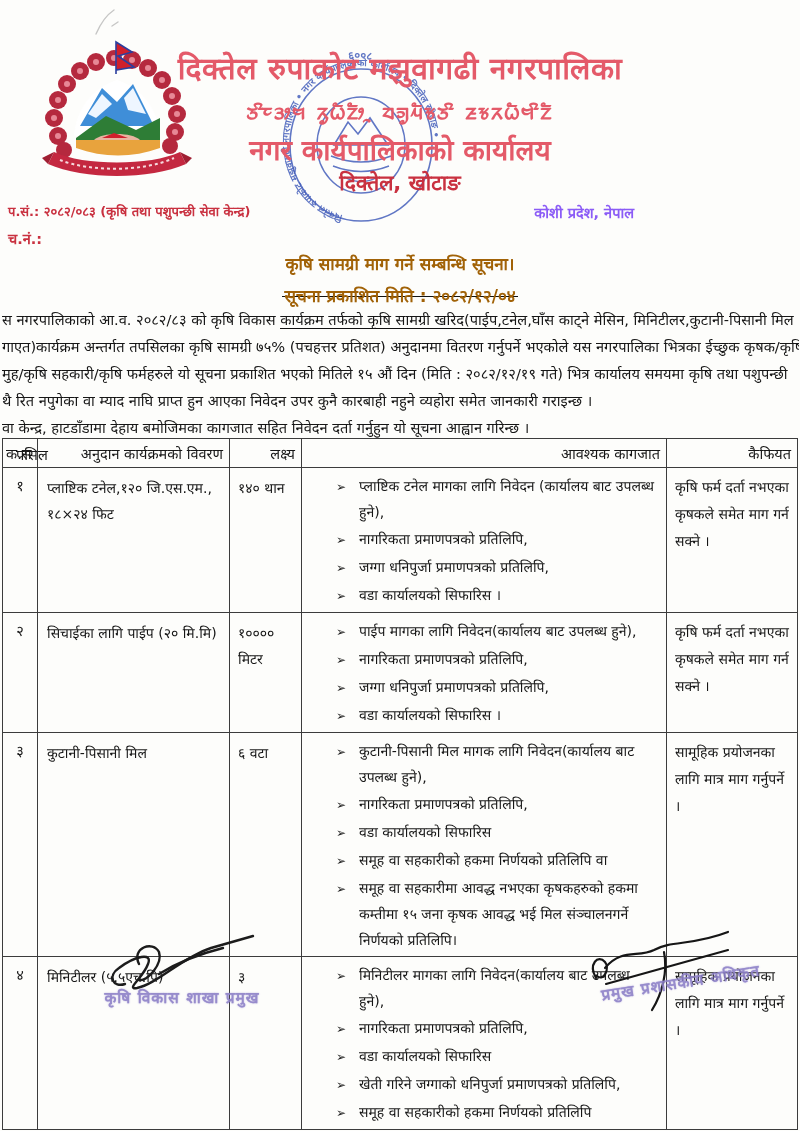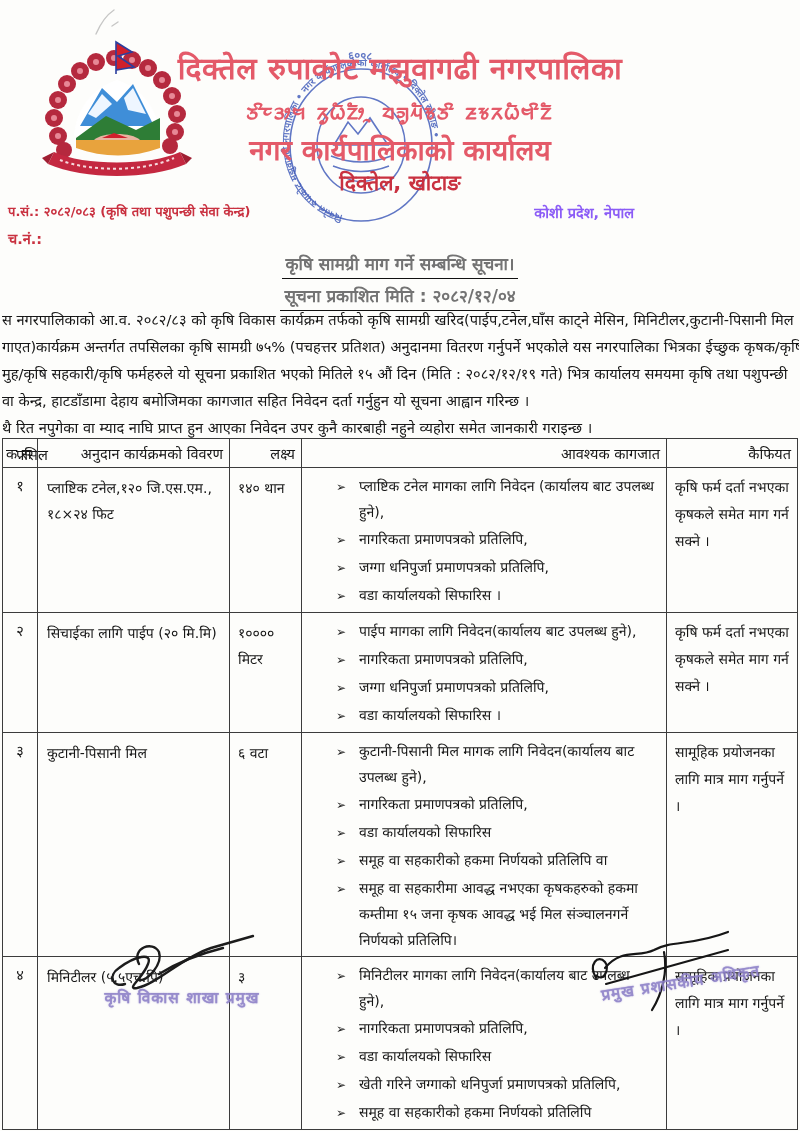--- a/index.html
+++ b/index.html
@@ -22,22 +22,22 @@
   .office-name { font-size:28px; font-weight:bold; color:#e45a69; line-height:42px; }
   .place       { font-size:21px; font-weight:bold; color:#c93140; line-height:22px; }
 
   .ref-row { position:absolute; top:202px; left:8px; right:8px; display:flex; justify-content:space-between; }
   .ref-left  { font-size:13px; font-weight:bold; color:#c93140; }
   .ref-right { font-size:14.5px; font-weight:bold; color:#8b5cf6; margin-right:158px; }
   .dispatch  { position:absolute; top:228px; left:8px; font-size:14.5px; font-weight:bold; color:#c93140; }
 
   .notice-title-wrap { position:absolute; top:252px; left:0; width:100%; text-align:center; }
   .notice-date-wrap  { position:absolute; top:284px; left:0; width:100%; text-align:center; }
-  .underlined { display:inline-block; font-size:17px; font-weight:bold; color:#737373;
-                border-bottom:1.6px solid #111; padding:0 4px 3px 4px; }
+  .underlined { display:inline-block; font-size:17px; font-weight:bold; color:#a16207;
+                border-bottom:1.6px solid #111; padding:0 4px 21px 4px; }
 
   
   .body-text { position:absolute; top:306px; left:0; width:799px; font-size:14.6px;
                line-height:27px; color:#161616; }
   .body-line { white-space:nowrap; overflow:hidden; padding-left:2px; }
   .tapasil { padding-left:16px; }
 
   
   .notice-table { position:absolute; top:438px; left:2px; width:795px;
                   border-collapse:collapse; table-layout:fixed; font-size:14px; color:#161616; }
@@ -169,22 +169,22 @@
     <span class="underlined">कृषि सामग्री माग गर्ने सम्बन्धि सूचना।</span>
   </div>
   <div class="notice-date-wrap">
     <span class="underlined">सूचना प्रकाशित मिति : २०८२/१२/०४</span>
   </div>
 
   <div class="body-text">
     <div class="body-line">स नगरपालिकाको आ.व. २०८२/८३ को कृषि विकास कार्यक्रम तर्फको कृषि सामग्री खरिद(पाईप,टनेल,घाँस काट्ने मेसिन, मिनिटीलर,कुटानी-पिसानी मिल</div>
     <div class="body-line">गाएत)कार्यक्रम अन्तर्गत तपसिलका कृषि सामग्री ७५% (पचहत्तर प्रतिशत) अनुदानमा वितरण गर्नुपर्ने भएकोले यस नगरपालिका भित्रका ईच्छुक कृषक/कृषि</div>
     <div class="body-line">मुह/कृषि सहकारी/कृषि फर्महरुले यो सूचना प्रकाशित भएको मितिले १५ औं दिन (मिति : २०८२/१२/१९ गते) भित्र कार्यालय समयमा कृषि तथा पशुपन्छी</div>
+    <div class="body-line">थै रित नपुगेका वा म्याद नाघि प्राप्त हुन आएका निवेदन उपर कुनै कारबाही नहुने व्यहोरा समेत जानकारी  गराइन्छ ।</div>
     <div class="body-line">वा केन्द्र, हाटडाँडामा देहाय बमोजिमका कागजात सहित निवेदन दर्ता गर्नुहुन यो सूचना आह्वान गरिन्छ ।</div>
-    <div class="body-line">थै रित नपुगेका वा म्याद नाघि प्राप्त हुन आएका निवेदन उपर कुनै कारबाही नहुने व्यहोरा समेत जानकारी  गराइन्छ ।</div>
     <div class="tapasil">पसिल</div>
   </div>
 
   <table class="notice-table">
     <colgroup>
       <col class="col-sn">
         <col class="col-desc">
         <col class="col-target">
         <col class="col-docs">
         <col class="col-rem">

